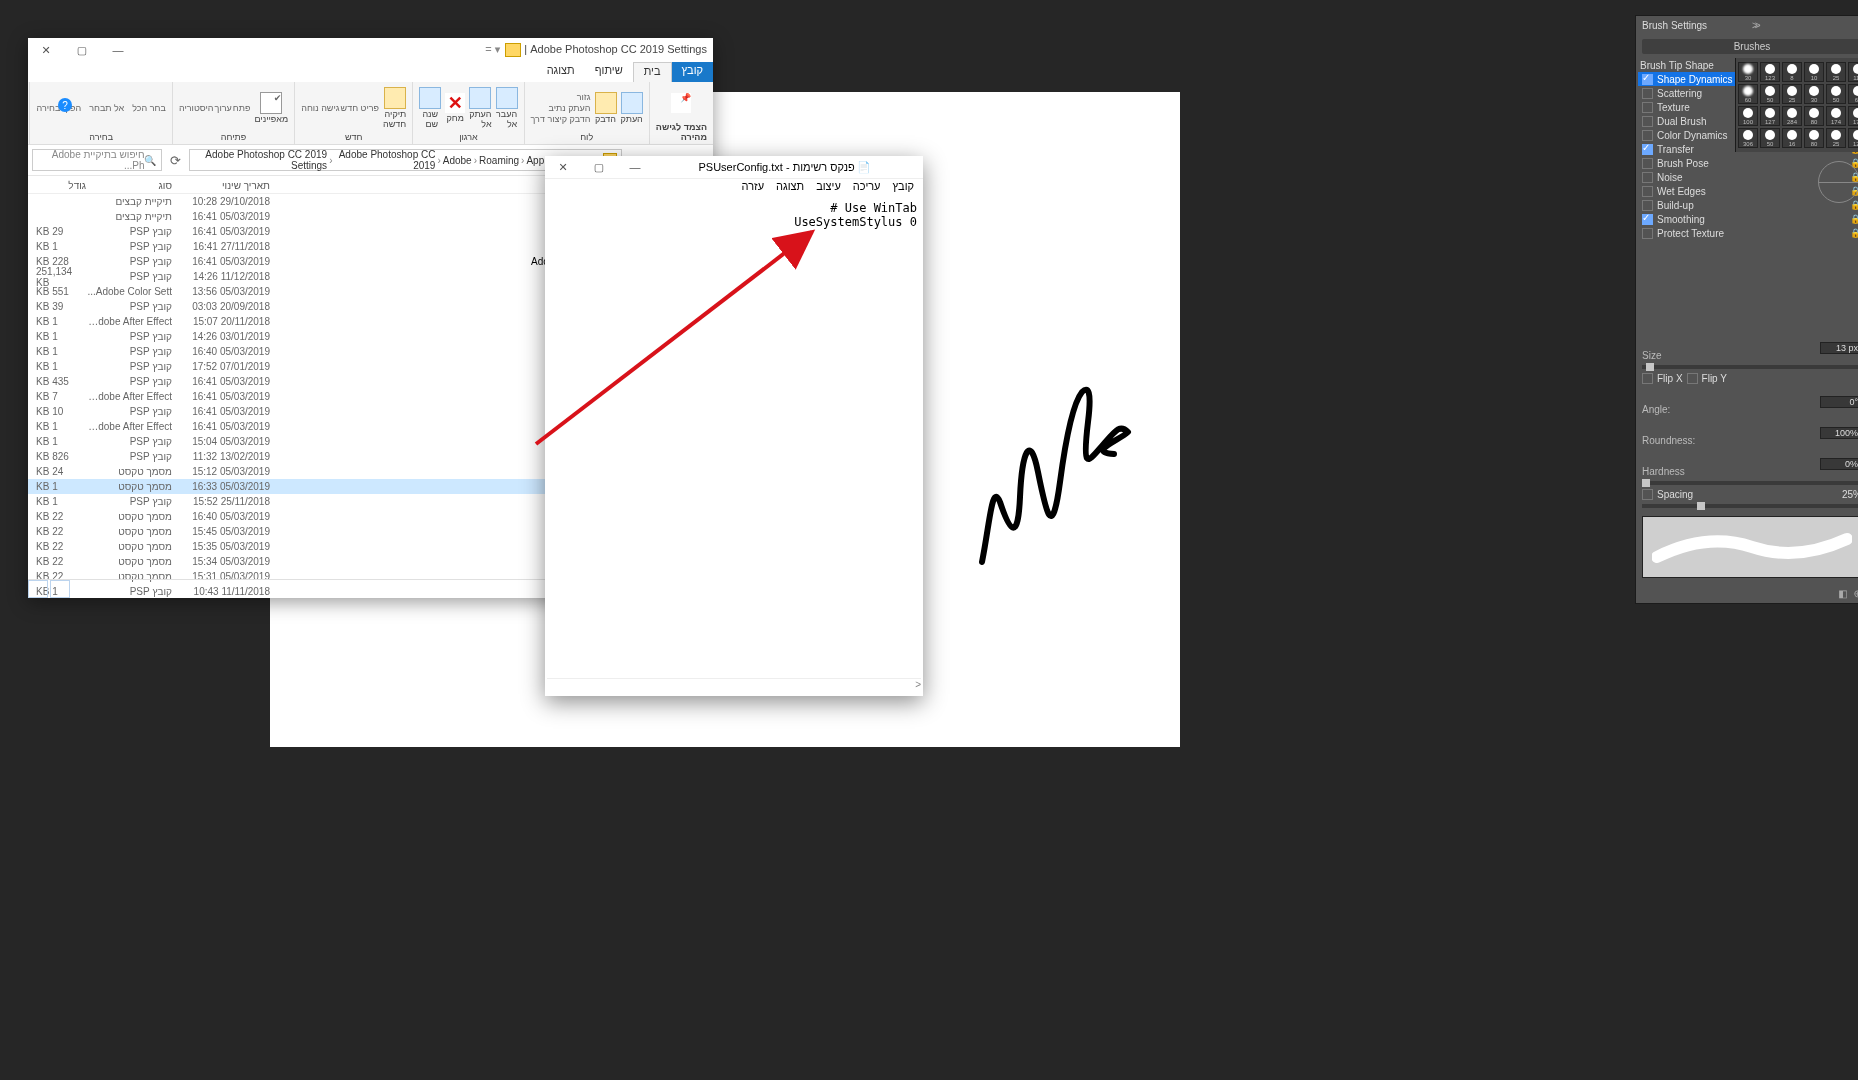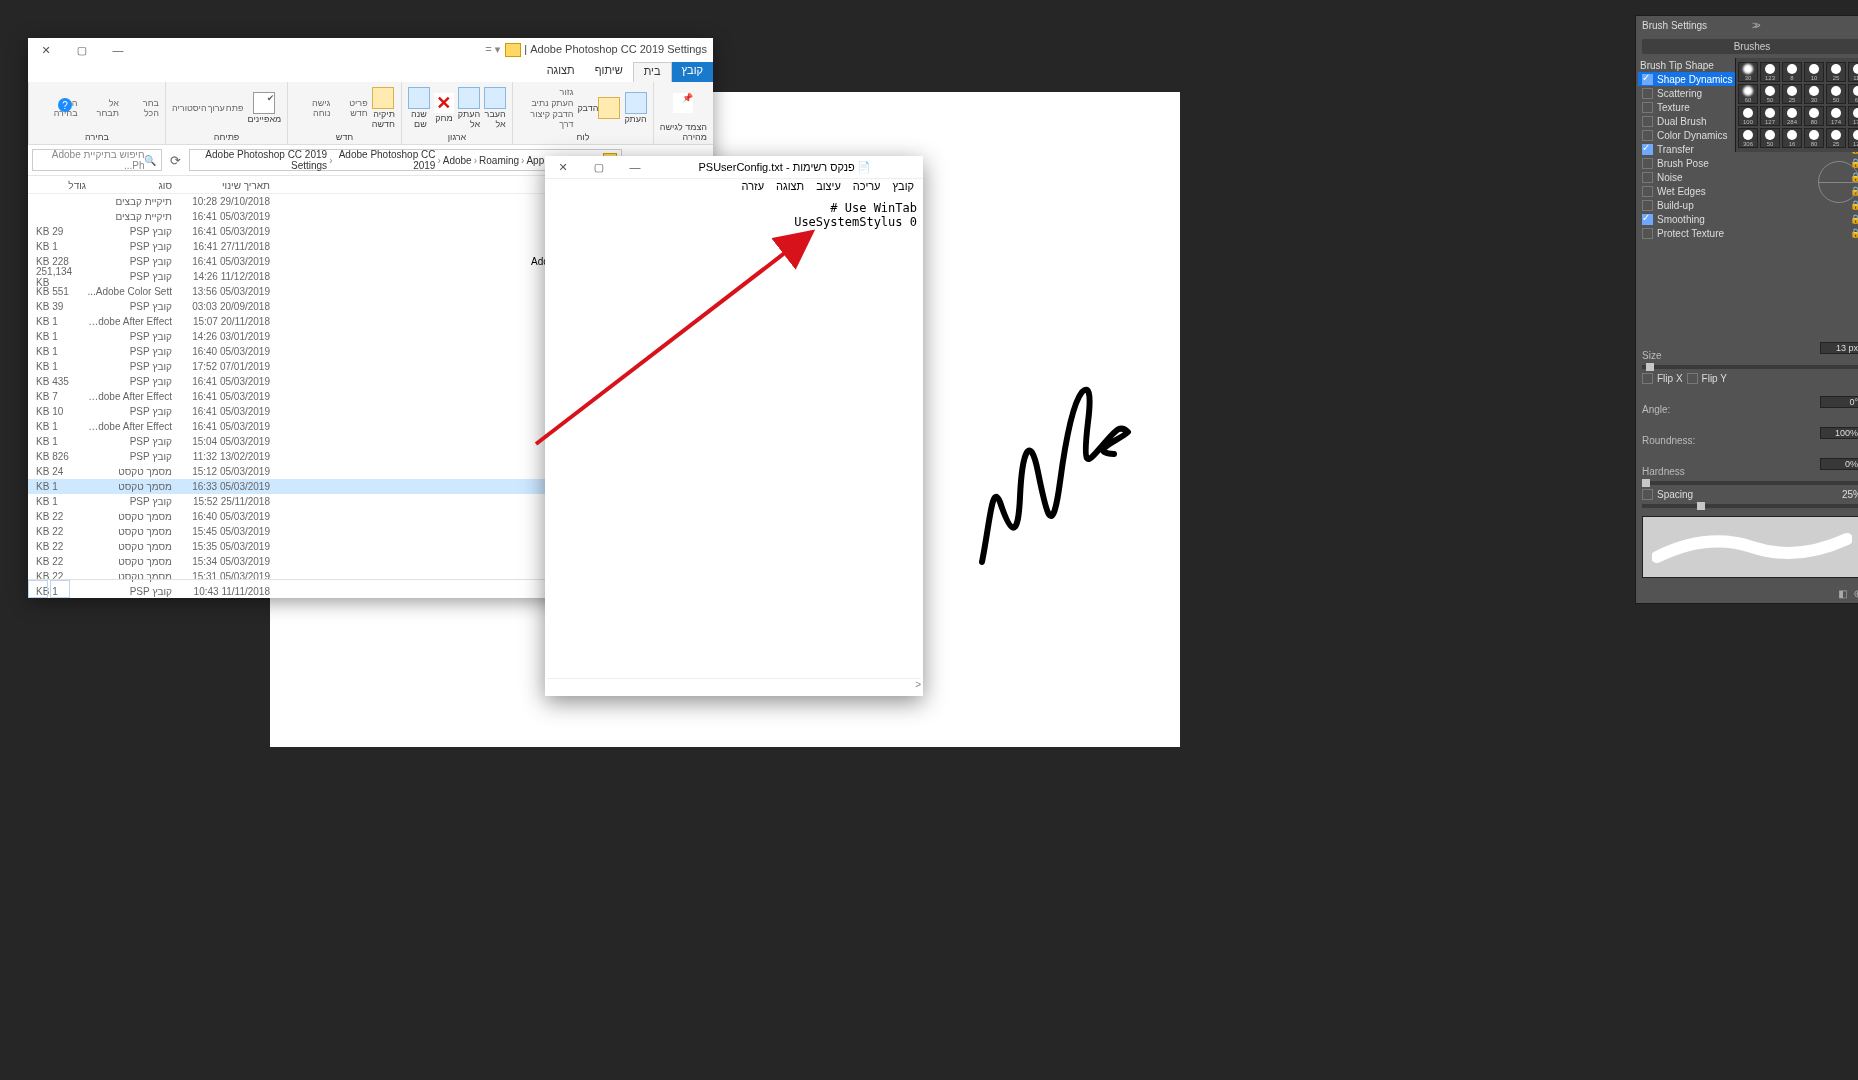--- a/index.html
+++ b/index.html
@@ -258,30 +258,30 @@
     <div class="tab blue">קובץ</div>
     <div class="tab active">בית</div>
     <div class="tab">שיתוף</div>
     <div class="tab">תצוגה</div>
   </div>
   <div class="ribbon-body">
     <div class="rgroup">
       <div class="top">
           <span class="icn" style="background:#fff;border:none;">📌</span>
         </div>
-      <span class="tiny" style="white-space:pre;">הצמד לגישה
+      <span class="tiny" style="white-space:pre;font-weight:bold;">הצמד לגישה
 מהירה</span>
     </div>
     <div class="rgroup">
       <div class="top">
         <div style="display:flex;flex-direction:column;align-items:center">
             <span class="icn"></span>
             <span class="tiny">העתק</span>
           </div>
-        <div style="display:flex;flex-direction:row;align-items:center">
+        <div style="display:flex;flex-direction:column;align-items:center">
             <span class="icn y"></span>
             <span class="tiny">הדבק</span>
           </div>
         <div style="display:flex;flex-direction:column;font-size:9px;gap:1px;">
           <span>גזור</span>
           <span>העתק נתיב</span>
           <span>הדבק קיצור דרך</span>
         </div>
       </div>
       <span class="tiny">לוח</span>

